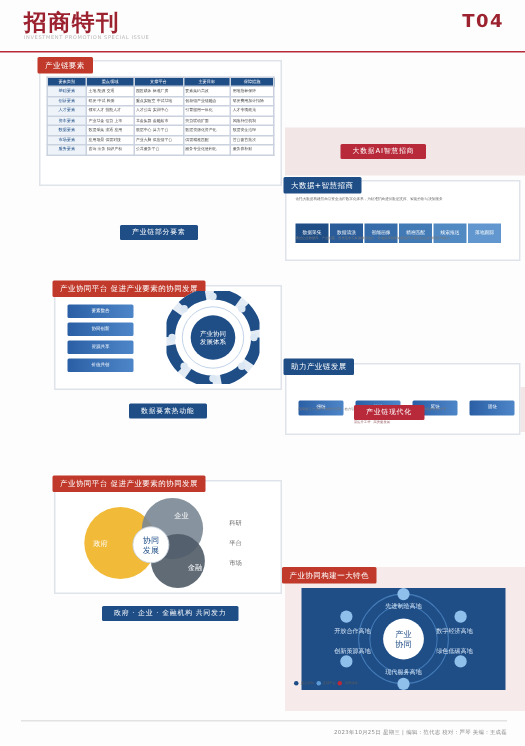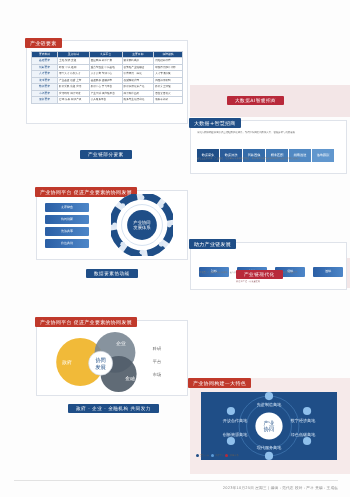--- a/index.html
+++ b/index.html
@@ -87,20 +87,25 @@
   }
   .legend-dot{display:inline-block;width:3px;height:3px;border-radius:50%;margin-right:1.5px;vertical-align:middle;}
   .tiny{font-size:2.6px;color:#555;line-height:1.3;}
   .micro{font-size:2.2px;color:#777;line-height:1.25;}
 </style>
 </head>
 <body>
 
 <div class="page">
 
+  <div class="masthead">
+    <div class="mast-title">招商特刊</div>
+    <div class="mast-sub">INVESTMENT PROMOTION SPECIAL ISSUE</div>
+    <div class="mast-page">T04</div>
+  </div>
 
   <div class="band" style="left:190px;top:85px;width:160px;height:32px;"></div>
   <div class="band" style="left:190px;top:258px;width:160px;height:30px;"></div>
   <div class="band" style="left:190px;top:378px;width:160px;height:96px;background:#f6eaea;"></div>
 
   <div class="panel" style="left:26px;top:40px;width:160px;height:82px;">
     <div class="panel-title" style="left:-2px;top:-3px;">产业链要素</div>
     <table class="tbl" style="left:4px;top:10px;width:152px;">
       <thead>
         <tr>

